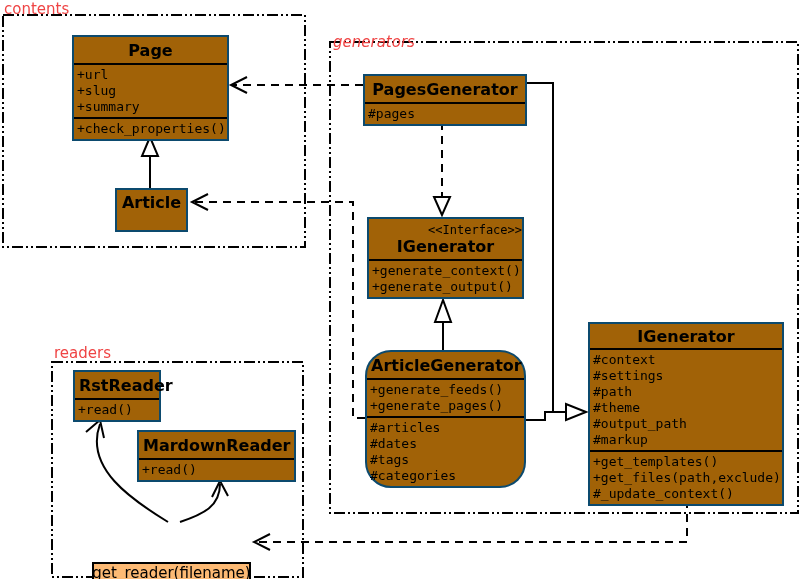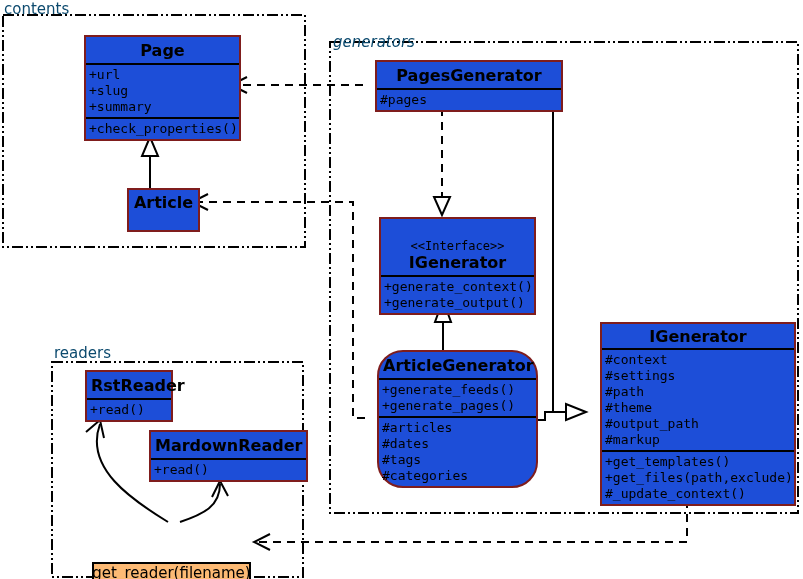--- a/index.html
+++ b/index.html
@@ -1,27 +1,27 @@
 <!DOCTYPE html>
 <html><head>
 <meta charset="utf-8">
 <style>
   html,body{margin:0;padding:0;}
   body{
     width:803px;height:579px;position:relative;background:#ffffff;
     font-family:"DejaVu Sans",sans-serif;color:#000;overflow:hidden;
   }
   #connector-layer{position:absolute;left:0;top:0;width:803px;height:579px;pointer-events:none;}
-  .pkg-label{position:absolute;font:15px "DejaVu Sans",sans-serif;color:#0c4a6e;z-index:3;}
+  .pkg-label{position:absolute;font:15px "DejaVu Sans",sans-serif;color:#ef4444;z-index:3;}
   .uml-box{
-    position:absolute;background:#1d4ed8;border:2px solid #7f1d1d;
-    box-sizing:border-box;z-index:2;margin-left:12px;
+    position:absolute;background:#a16207;border:2px solid #0c4a6e;
+    box-sizing:border-box;z-index:2;
   }
   .uml-title{font:bold 16px "DejaVu Sans",sans-serif;text-align:center;padding:4px 4px 3px;line-height:19px;}
-  .uml-stereotype{font:12px "DejaVu Sans Mono",monospace;text-align:center;padding-top:20px;line-height:14px;}
+  .uml-stereotype{font:12px "DejaVu Sans Mono",monospace;text-align:right;padding-top:4px;line-height:14px;}
   .uml-title.with-st{padding-top:0;}
   .uml-sec{border-top:2px solid #000;padding:2px 3px;}
   .uml-row{font:13px "DejaVu Sans Mono",monospace;line-height:16px;white-space:pre;}
   .plain-box{
     position:absolute;background:#fdba74;border:2px solid #000;box-sizing:border-box;
     text-align:center;font:15px "DejaVu Sans",sans-serif;z-index:2;
     display:flex;align-items:flex-start;justify-content:center;margin-top:40px;
   }
   svg .solid{stroke:#000;stroke-width:2;fill:none;}
   svg .dashed{stroke:#000;stroke-width:2;fill:none;stroke-dasharray:8 6;}
@@ -98,21 +98,21 @@
   </div>
   <div class="uml-sec">
     <div class="uml-row">+check_properties()</div>
   </div>
 </div>
 
 <div class="uml-box" style="left:115px;top:188px;width:73px;height:44px;">
   <div class="uml-title" style="padding:3px 2px;">Article</div>
 </div>
 
-<div class="uml-box" style="left:363px;top:60px;width:188px;">
+<div class="uml-box" style="left:363px;top:74px;width:164px;">
   <div class="uml-title">PagesGenerator</div>
   <div class="uml-sec">
     <div class="uml-row">#pages</div>
   </div>
 </div>
 
 <div class="uml-box" style="left:367px;top:217px;width:157px;">
   <div class="uml-stereotype">&lt;&lt;Interface&gt;&gt;</div>
   <div class="uml-title with-st">IGenerator</div>
   <div class="uml-sec">

